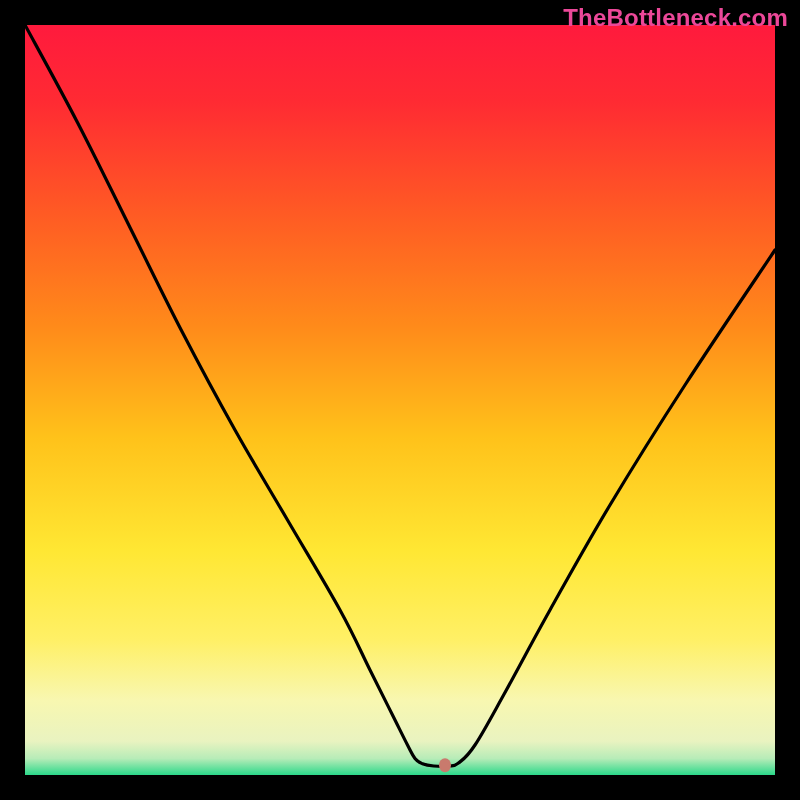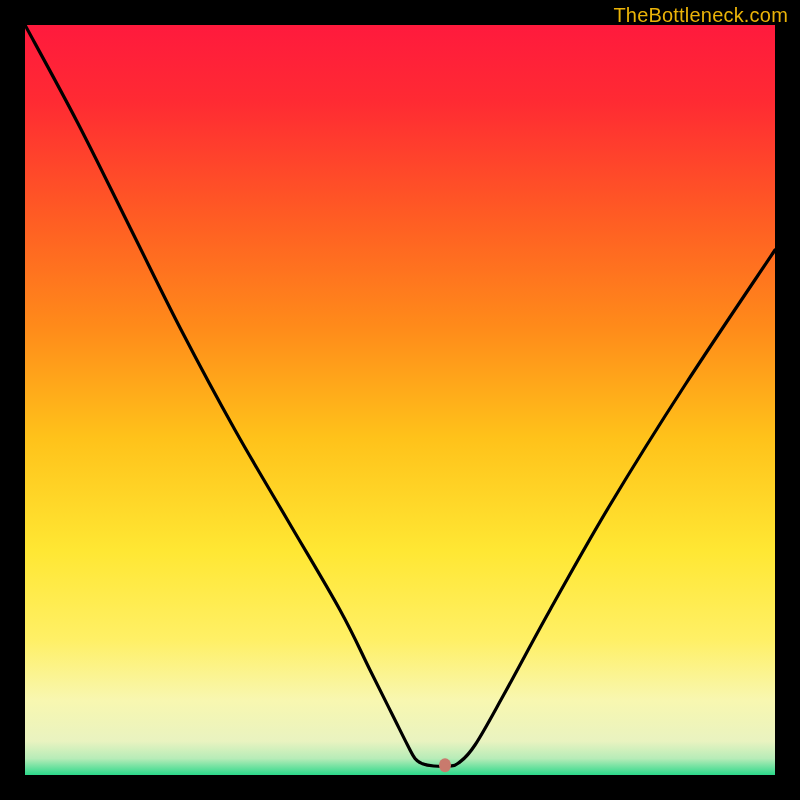--- a/index.html
+++ b/index.html
@@ -14,23 +14,23 @@
   .frame {
     position: relative;
     width: 800px;
     height: 800px;
     background: #000;
   }
   .watermark {
     position: absolute;
     top: 4px;
     right: 12px;
-    color: #eab308;
-    font-size: 20px;
-    font-weight: 400;
+    color: #ec4899;
+    font-size: 24px;
+    font-weight: 700;
     letter-spacing: 0.2px;
     z-index: 10;
   }
   .plot-wrap {
     position: absolute;
     left: 25px;
     top: 25px;
     width: 750px;
     height: 750px;
     background: #000;

